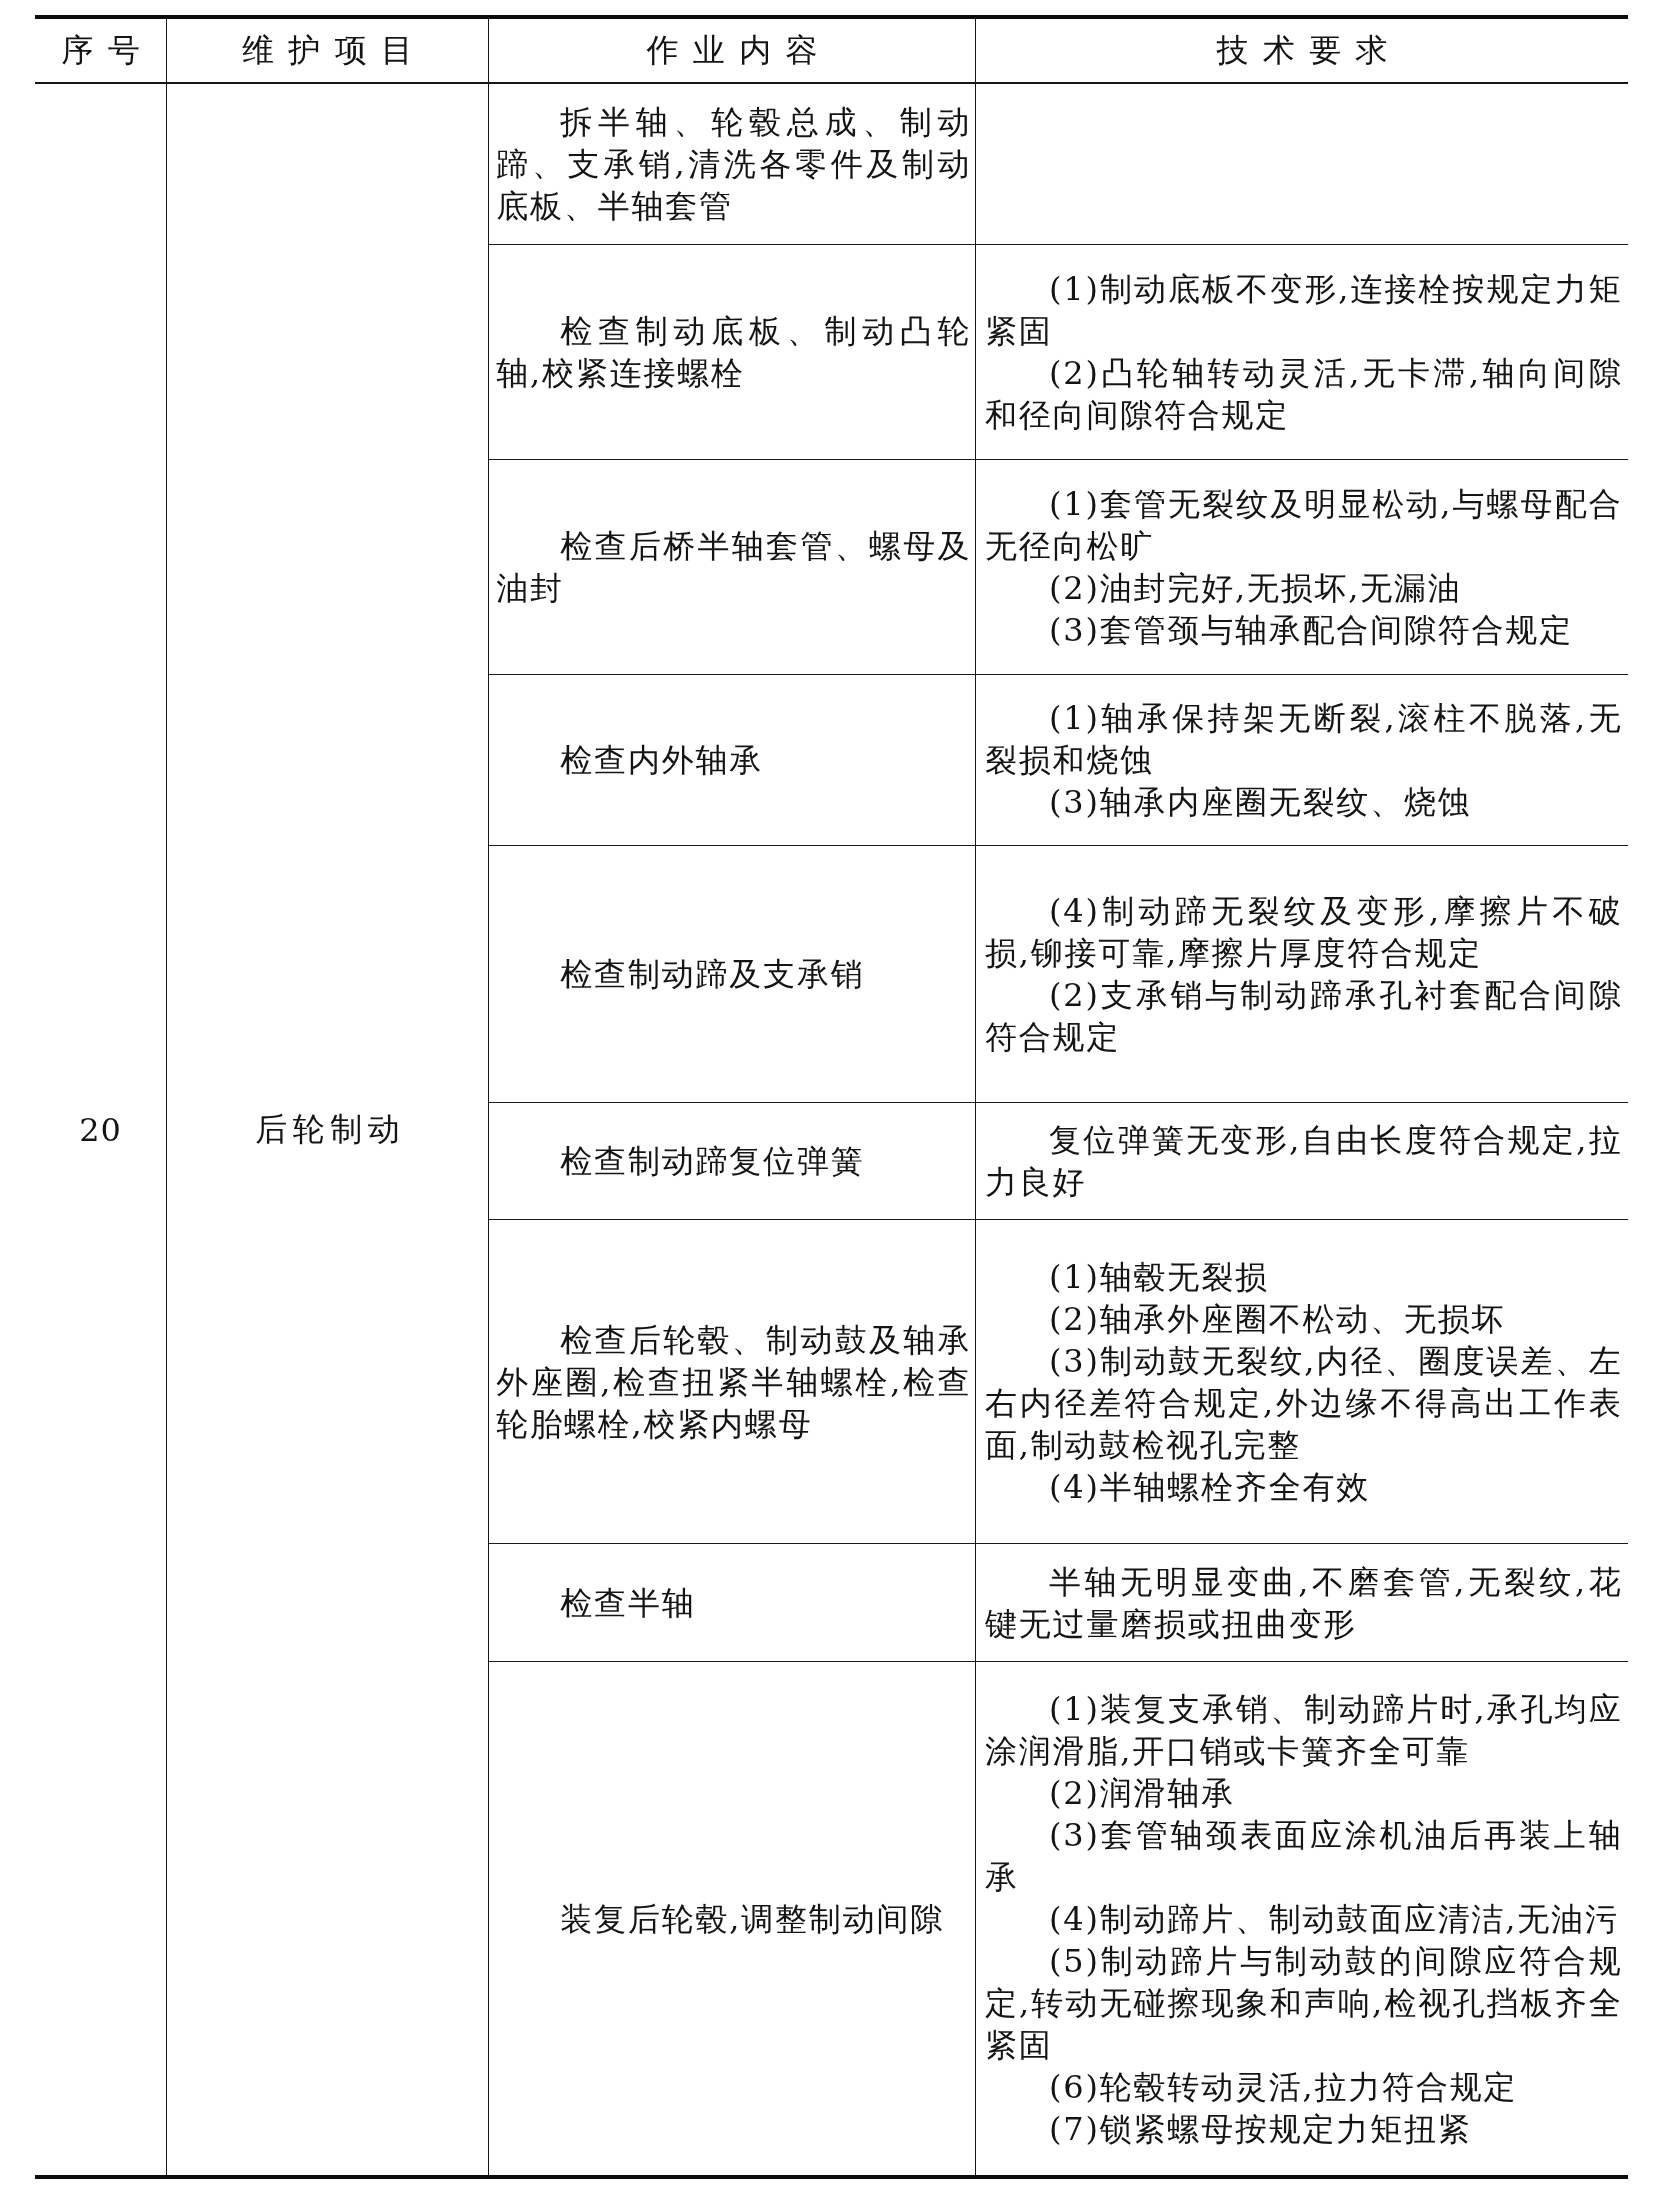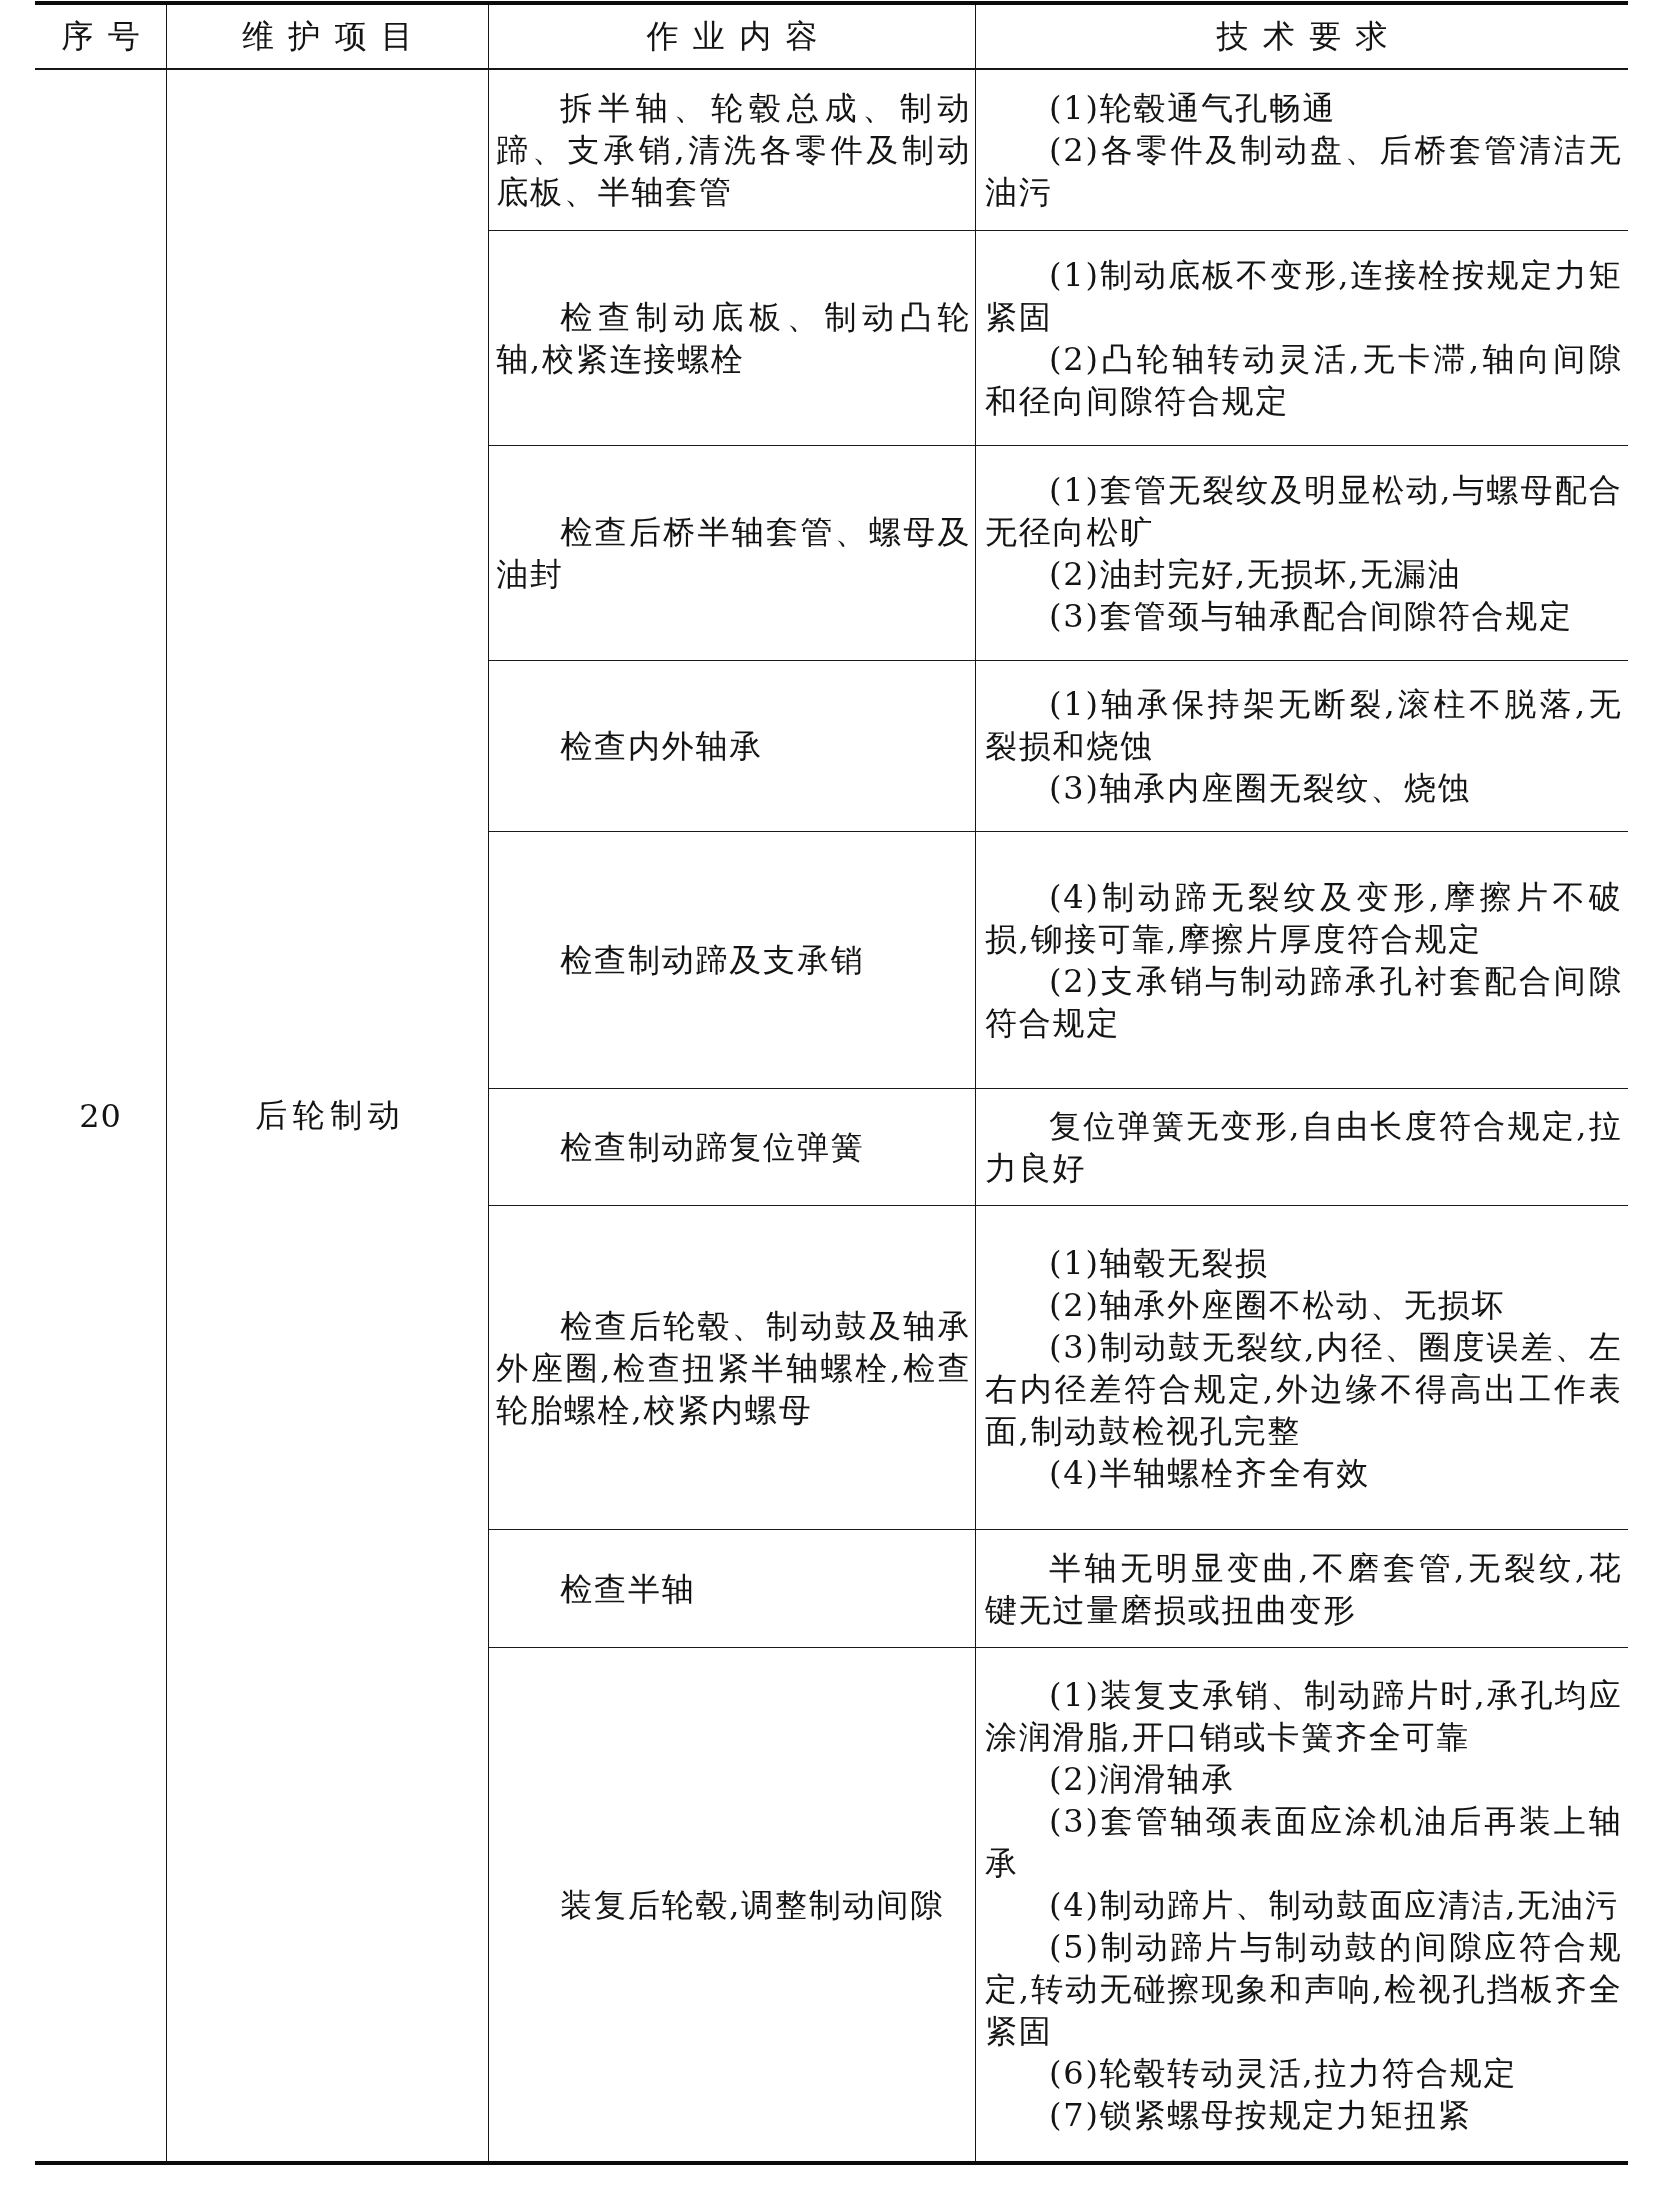--- a/index.html
+++ b/index.html
@@ -6,21 +6,21 @@
   .page{
     position:relative;
     width:1666px;height:2202px;
     background:#ffffff;
     font-family:"DejaVu Serif","Liberation Serif",serif;
     color:#141414;
     overflow:hidden;
   }
   .tbl{
     position:absolute;
-    left:35px;top:1px;
+    left:35px;top:15px;
     width:1593px;
     border-top:4.5px solid #0c0c0c;
     border-bottom:4.5px solid #0c0c0c;
     box-sizing:border-box;
   }
   .hrow{
     display:flex;
     height:65px;
     border-bottom:2.7px solid #161616;
     box-sizing:border-box;
@@ -81,24 +81,20 @@
       <div class="hcell" style="flex:1">技术要求</div>
     </div>
 
     <div class="body">
       <div class="bigcell seqcell c1">20</div>
       <div class="bigcell itemcell c2">后轮制动</div>
       <div class="tasks" id="tasks">
           <div class="trow" style="height: 160px;">
             <div class="tcell tcontent">
               <p class="para">拆半轴、轮毂总成、制动蹄、支承销,清洗各零件及制动底板、半轴套管</p>
-            </div>
-            <div class="tcell treq">
-              <p class="para">(1)轮毂通气孔畅通</p>
-              <p class="para">(2)各零件及制动盘、后桥套管清洁无油污</p>
             </div>
           </div>
           <div class="trow sep" style="height: 215px;">
             <div class="tcell tcontent">
               <p class="para">检查制动底板、制动凸轮轴,校紧连接螺栓</p>
             </div>
             <div class="tcell treq">
               <p class="para">(1)制动底板不变形,连接栓按规定力矩紧固</p>
               <p class="para">(2)凸轮轴转动灵活,无卡滞,轴向间隙和径向间隙符合规定</p>
             </div>

